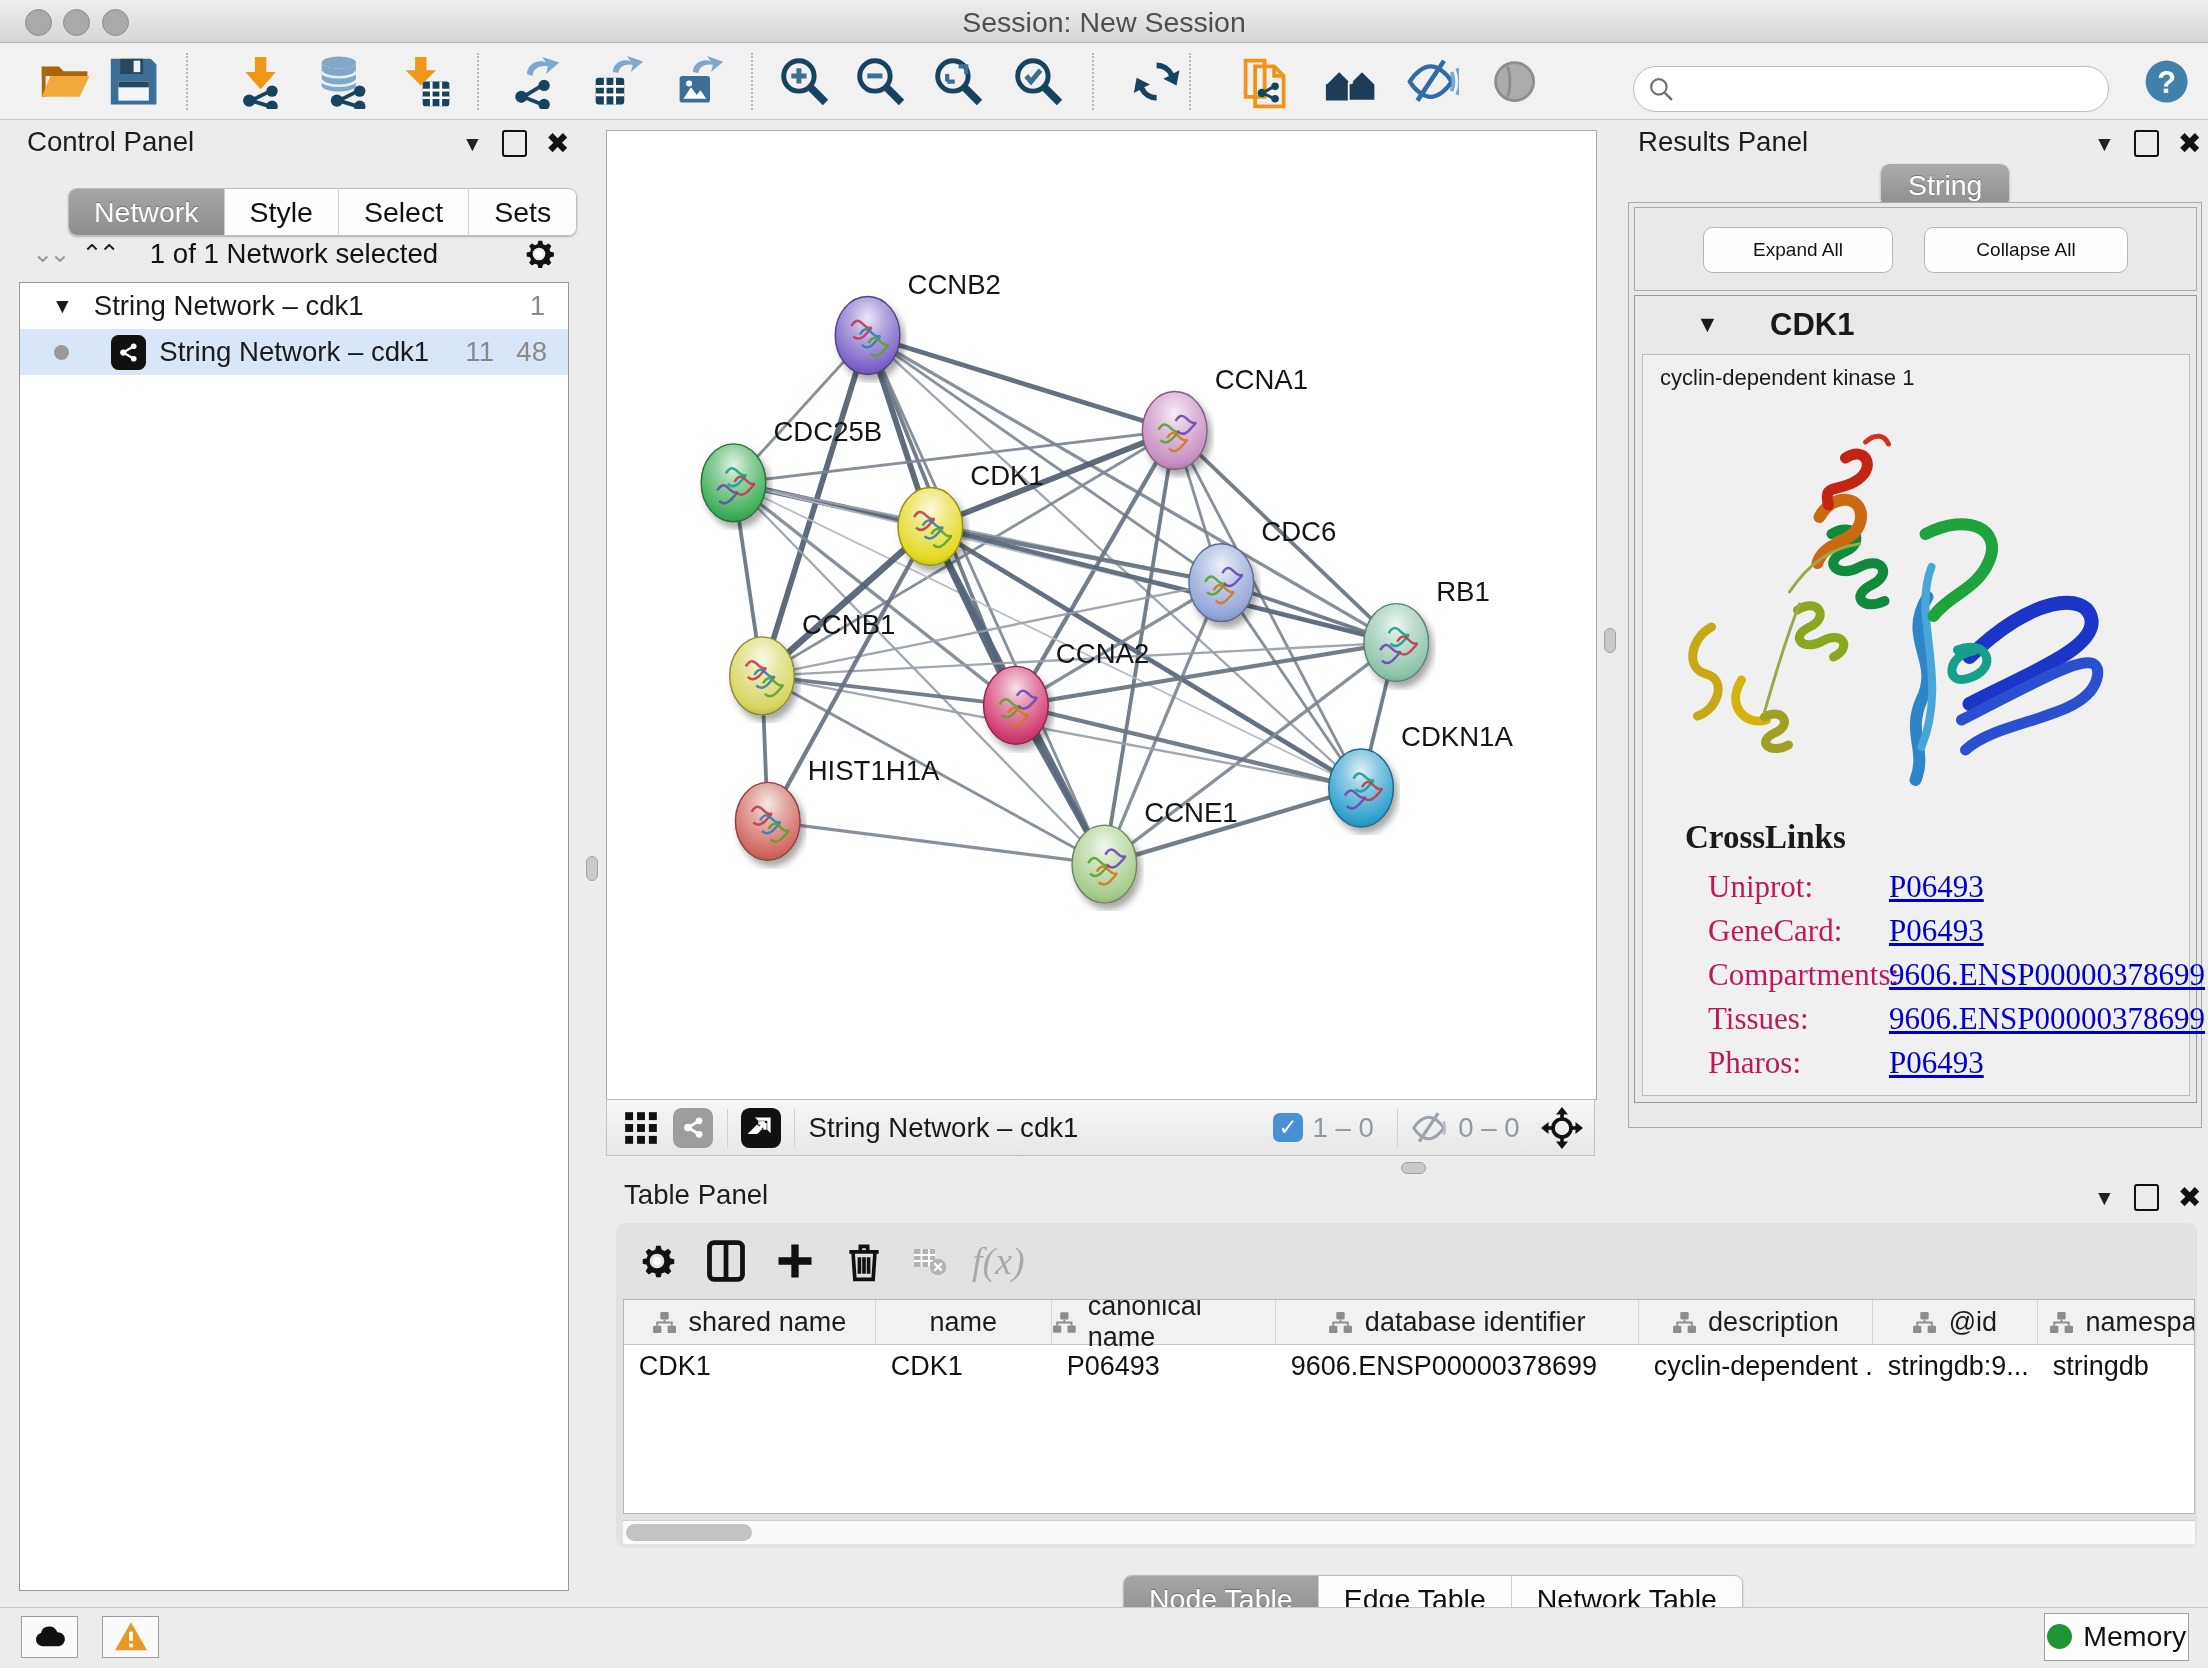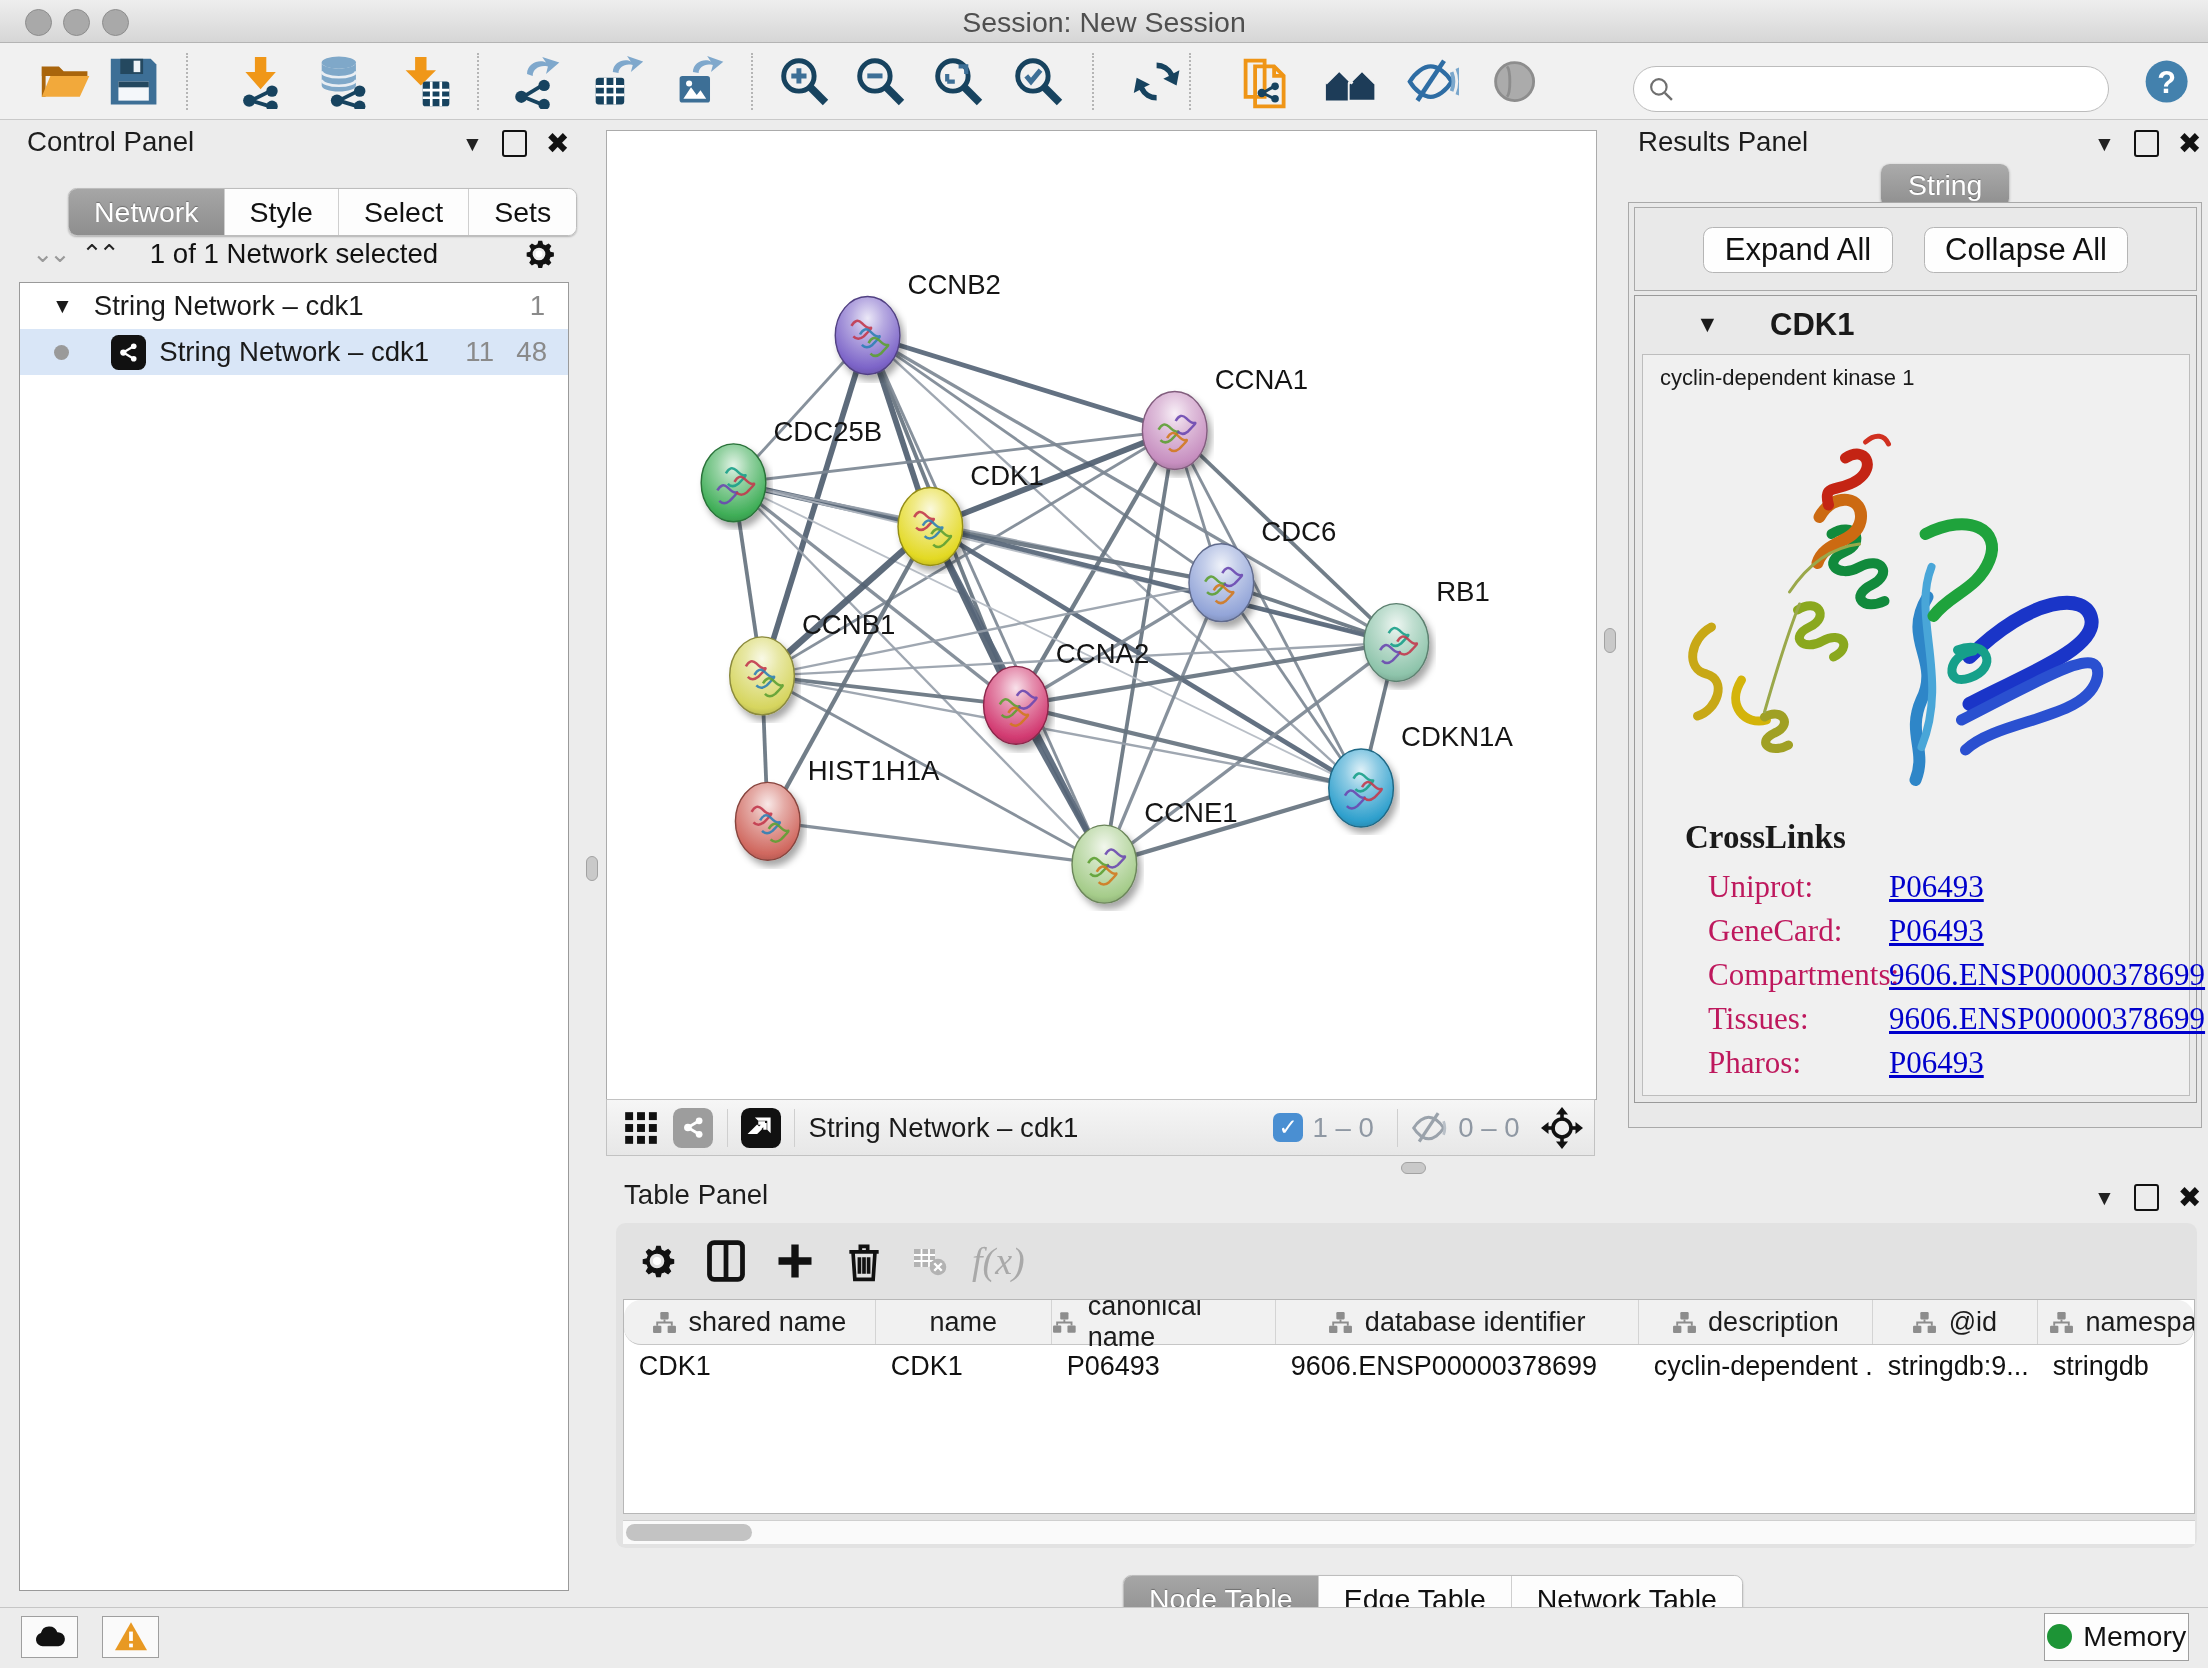--- a/index.html
+++ b/index.html
@@ -48,38 +48,38 @@
   .cs-div{height:38px;border-left:1.9px solid #cfcfcf;margin:0 13.3px;}
   .blackbadge{width:40px;height:40px;background:#111;border-radius:8.6px;display:flex;align-items:center;justify-content:center;}
   .graybadge{width:40px;height:40px;background:#9d9d9d;border-radius:8.6px;display:flex;align-items:center;justify-content:center;}
   .ccount{color:#8f98a3;margin:0 9.5px;}
   .checkbox{width:29.5px;height:29.5px;background:#4a8fd2;border-radius:6.7px;display:flex;align-items:center;justify-content:center;
             color:#fff;font-size:23px;font-weight:bold;}
   
   .rp-outer{position:absolute;left:1628px;top:202px;width:574px;height:926px;background:#e9e9e9;border:1.9px solid #a9a9a9;box-sizing:border-box;}
   .rp-btnstrip{position:absolute;left:1634px;top:207px;width:563px;height:84px;border:1.9px solid #a9a9a9;box-sizing:border-box;}
   .rp-btn{position:absolute;top:19px;height:46px;background:#fefefe;border:1.9px solid #b5b5b5;border-radius:9.5px;
-          font-size:31px;font-family:inherit;color:#111;cursor:pointer;}
+          font-size:19px;font-family:inherit;color:#111;cursor:pointer;}
   .rp-section{position:absolute;left:1634px;top:295px;width:563px;height:808px;border:1.9px solid #9a9a9a;box-sizing:border-box;}
   .rp-gene{position:absolute;font-size:31px;font-weight:bold;}
   .rp-inner{position:absolute;left:1642px;top:354px;width:548px;height:742px;background:#f0f0f0;border:1.9px solid #bdbdbd;box-sizing:border-box;}
   .rp-desc{position:absolute;left:17px;top:9.5px;font-size:22px;color:#1a1a1a;}
   .xl-title{position:absolute;left:42px;top:464px;font-family:"Liberation Serif","DejaVu Serif",serif;font-size:33px;font-weight:bold;}
   .xl-rows{position:absolute;left:65px;top:514px;font-family:"Liberation Serif","DejaVu Serif",serif;font-size:31px;}
   .xl-row{display:flex;height:44px;align-items:baseline;}
   .xl-label{width:181px;color:#be185d;}
   .xl-link{color:#0000cc;text-decoration:underline;}
   
   .tp-box{position:absolute;left:616px;top:1223px;width:1581px;height:325px;background:#e2e2e2;border-radius:9.5px;}
   .tp-toolbar{position:absolute;left:19px;top:11.4px;display:flex;gap:25px;align-items:center;height:53px;}
   .tp-toolbar .ic{width:44px;height:44px;}
   .fx{font-family:"Liberation Serif","DejaVu Serif",serif;font-style:italic;font-size:38px;color:#a9a9a9;}
   .dtable{position:absolute;left:6.7px;top:76px;width:1572px;height:215px;background:#fff;border:1.9px solid #b7b7b7;
           box-sizing:border-box;overflow:hidden;}
-  .thead{display:flex;height:44px;background:#f1f1f1;border-bottom:1.9px solid #c6c6c6;border-radius:17px;}
+  .thead{display:flex;height:44px;background:#f1f1f1;border-bottom:1.9px solid #c6c6c6;}
   .th{display:flex;align-items:center;justify-content:center;gap:11.4px;font-size:27px;color:#1c1c1c;
       border-right:1.9px solid #d4d4d4;box-sizing:border-box;flex:0 0 auto;}
   .trow{display:flex;height:42px;align-items:center;}
   .td{font-size:27px;color:#111;padding-left:15px;box-sizing:border-box;flex:0 0 auto;white-space:nowrap;overflow:hidden;}
   .hscroll{position:absolute;left:6.7px;top:297px;width:1572px;height:23px;background:#fafafa;border-top:1px solid #cfcfcf;}
   .hthumb{position:absolute;left:3.8px;top:2.9px;width:126px;height:17px;border-radius:8.6px;background:#c3c3c3;}
   #tableTabs{position:absolute;left:1123px;top:1556px;}
   
   .statusbar{position:absolute;left:0;top:1607px;width:100%;height:61px;background:#ececec;border-top:1px solid #c6c6c6;}
   .sb-btn{position:absolute;top:7.6px;width:55px;height:40px;background:#fafafa;border:1.9px solid #9f9f9f;

